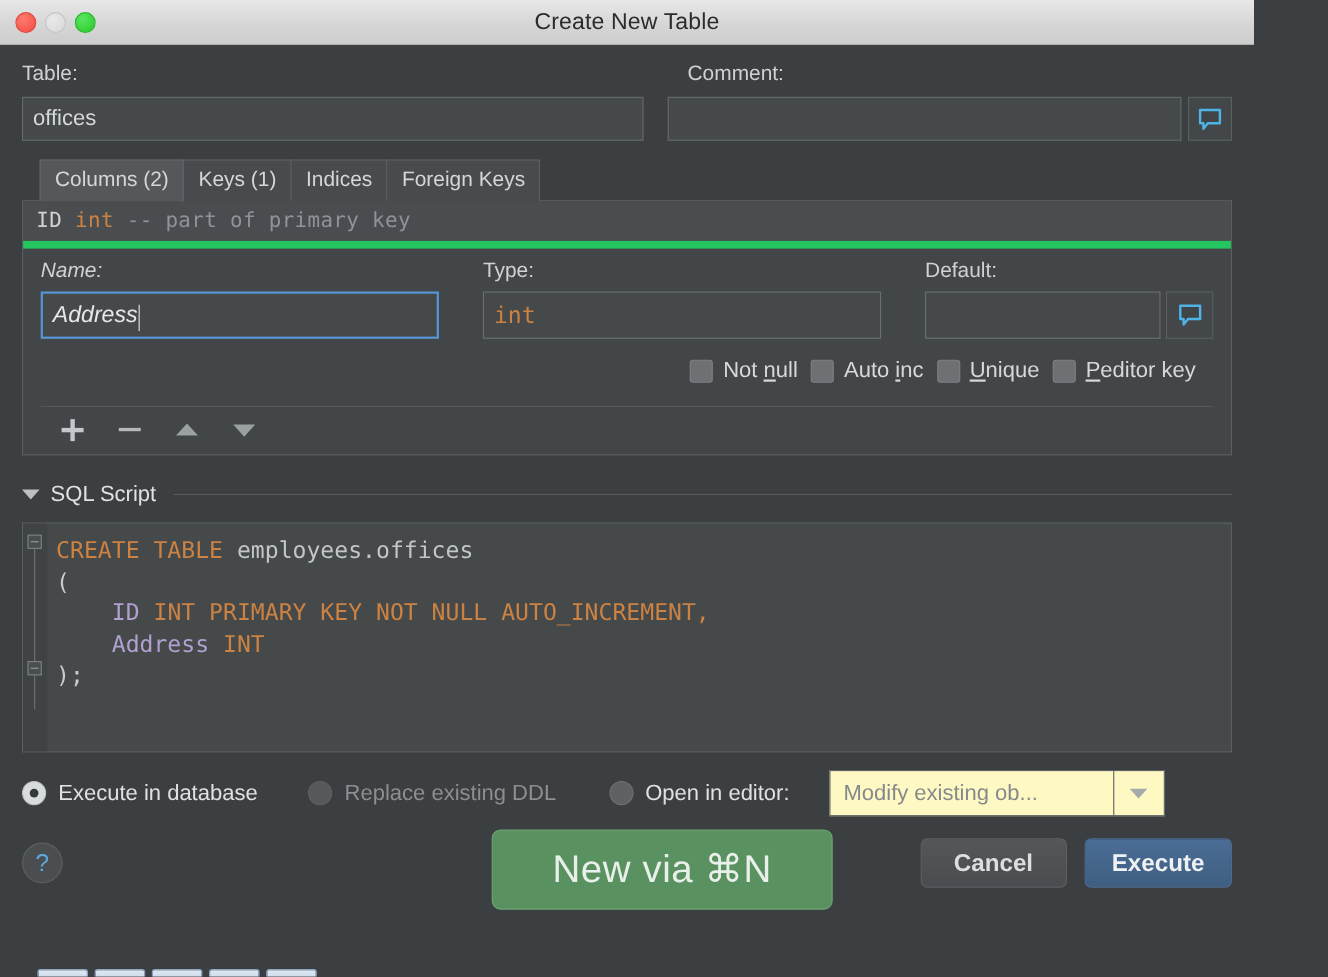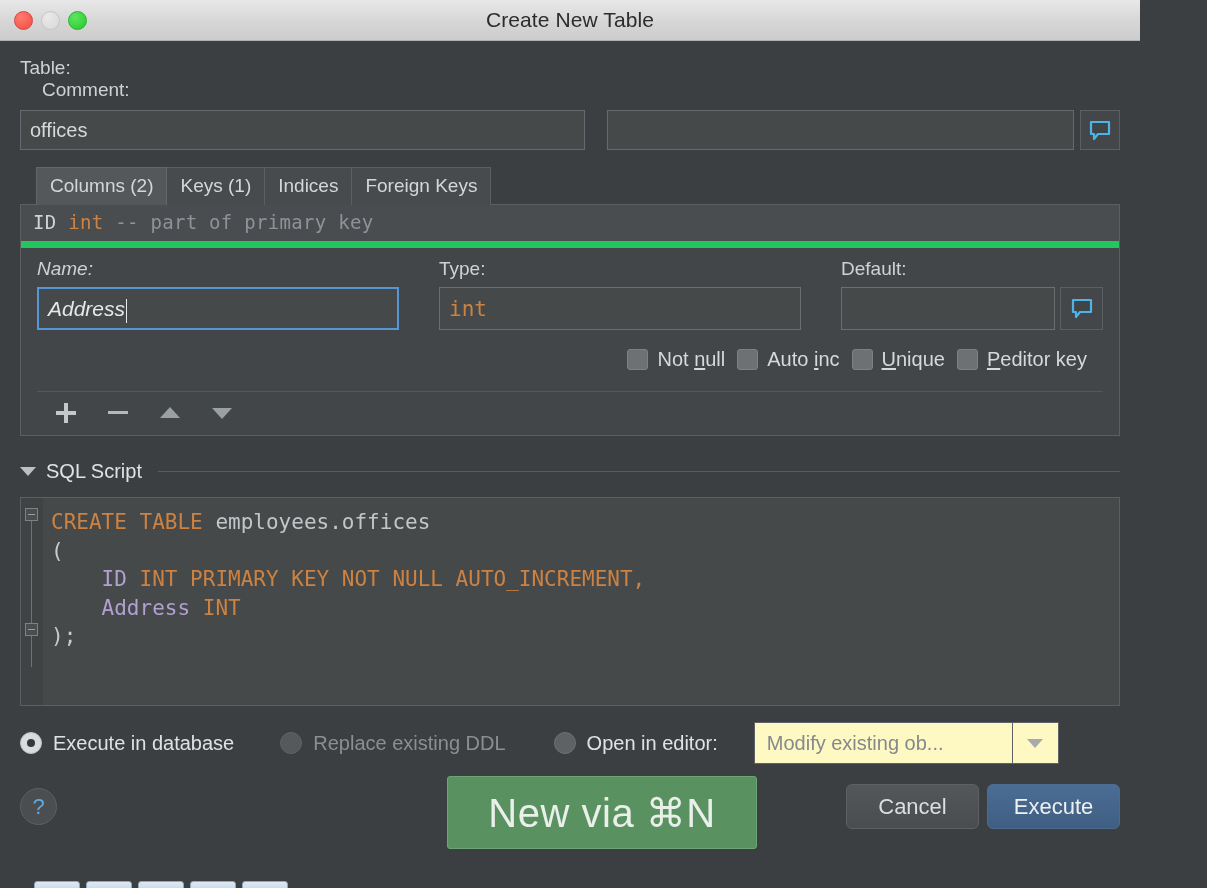--- a/index.html
+++ b/index.html
@@ -35,21 +35,21 @@
   }
 
   
   .dialog {
     position: relative;
     padding: 0 20px;
     height: 847px;
     background: #3c3f41;
   }
 
-  .row-labels { display: flex; padding-top: 16px; flex-direction: column; }
+  .row-labels { display: flex; padding-top: 16px; }
   .lbl { font-size: 19px; color: #cfd2d4; }
   .col-table { width: 583px; }
   .col-comment { flex: 1; padding-left: 22px; }
 
   .row-fields { display: flex; margin-top: 9px; }
 
   .textfield {
     background: #45494a;
     border: 1px solid #646a6d;
     height: 40px;
@@ -238,31 +238,31 @@
     background: #4a4e50; border: 1px solid #5c6063;
     color: #5fa9e0; font-size: 22px;
     display:flex; align-items:center; justify-content:center;
   }
   .btn {
     border-radius: 6px; font-size: 22px; padding: 0 24px;
     height: 45px; display: flex; align-items: center; justify-content: center;
   }
   .btn-cancel { background: linear-gradient(to bottom,#53575a,#494d50); border:1px solid #5d6164; color:#dcdfe1; min-width:133px; }
   .btn-exec   { background: linear-gradient(to bottom,#4b6d95,#3f5e82); border:1px solid #4a6party; border:1px solid #4a6c93; color:#eef1f3; min-width:133px; }
-  .footer-right { margin-left:auto; display:flex; gap:8px; }
+  .footer-right { margin-left:auto; display:flex; gap:16px;font-weight:bold; }
 
   .callout {
     position: absolute;
     left: 427px; top: -8px;
     background: #5a9160;
     border: 1px solid #6ea673;
-    border-radius: 3px;
+    border-radius: 8px;
     width: 310px; height: 73px;
     display: flex; align-items: center; justify-content: center;
-    color: #e9efe9; font-size: 40px;
+    color: #e9efe9; font-size: 35px;
     letter-spacing: .5px;
   }
 
   
   .dock {
     position: absolute; left: 0; bottom: 0; width: 1207px; height: 10px;
     background: #3c3f41; overflow: hidden;
   }
   .dock-inner { display: flex; gap: 6px; padding-left: 34px; padding-top: 3px; }
   .dock-icon {

